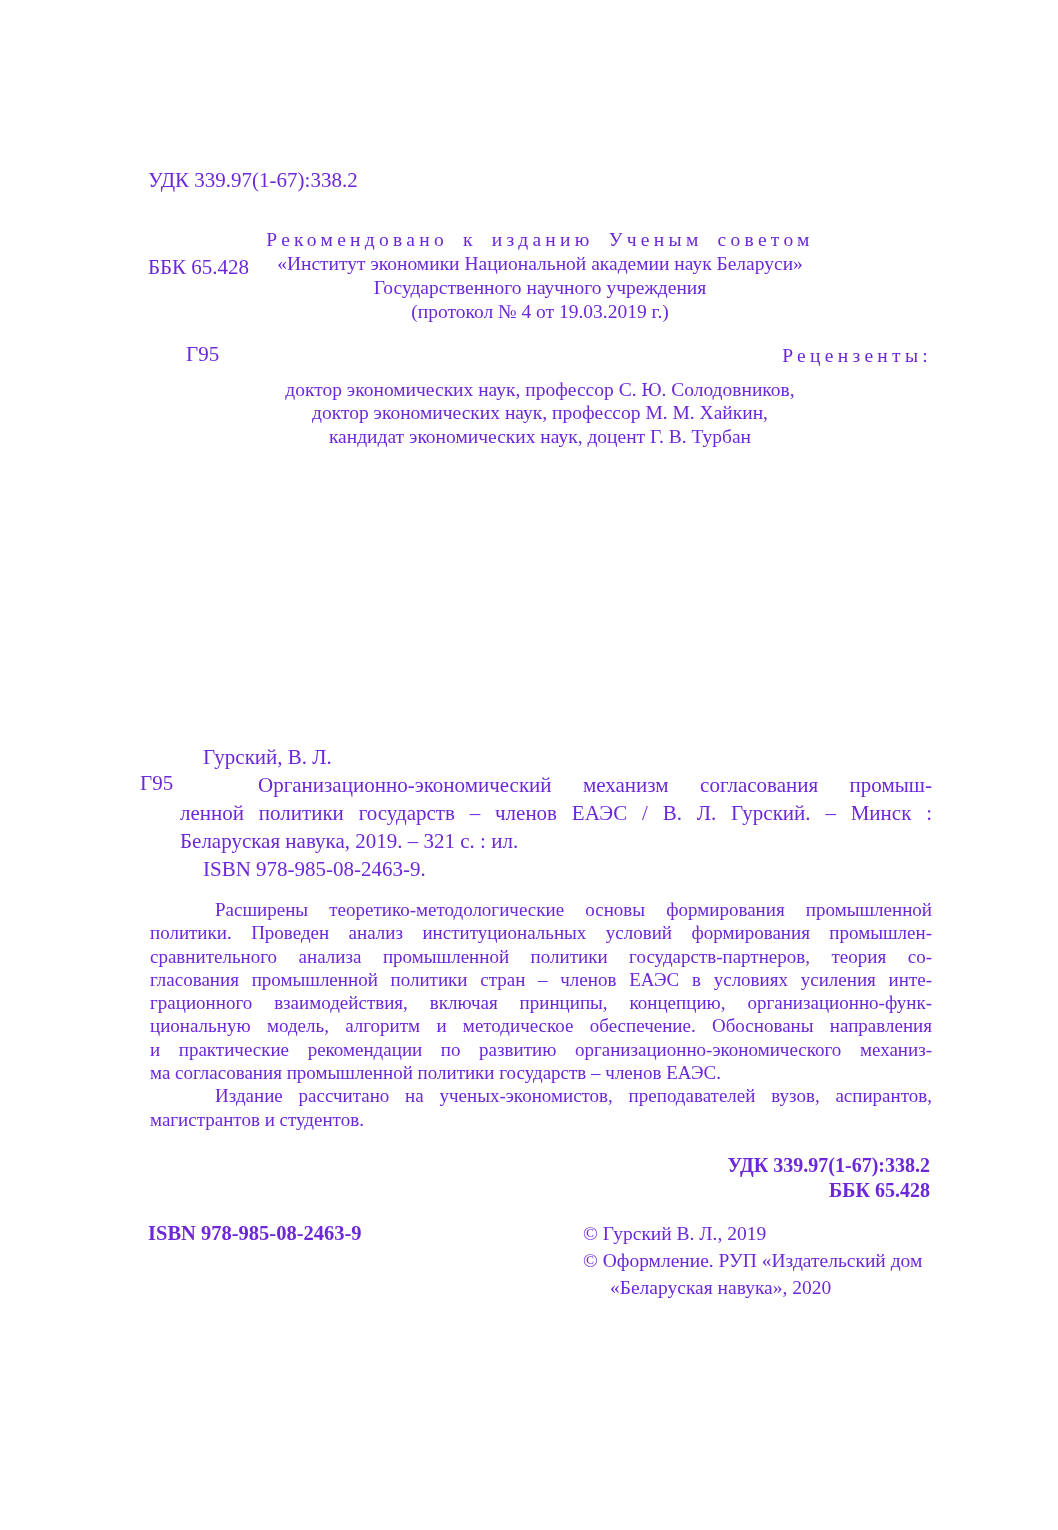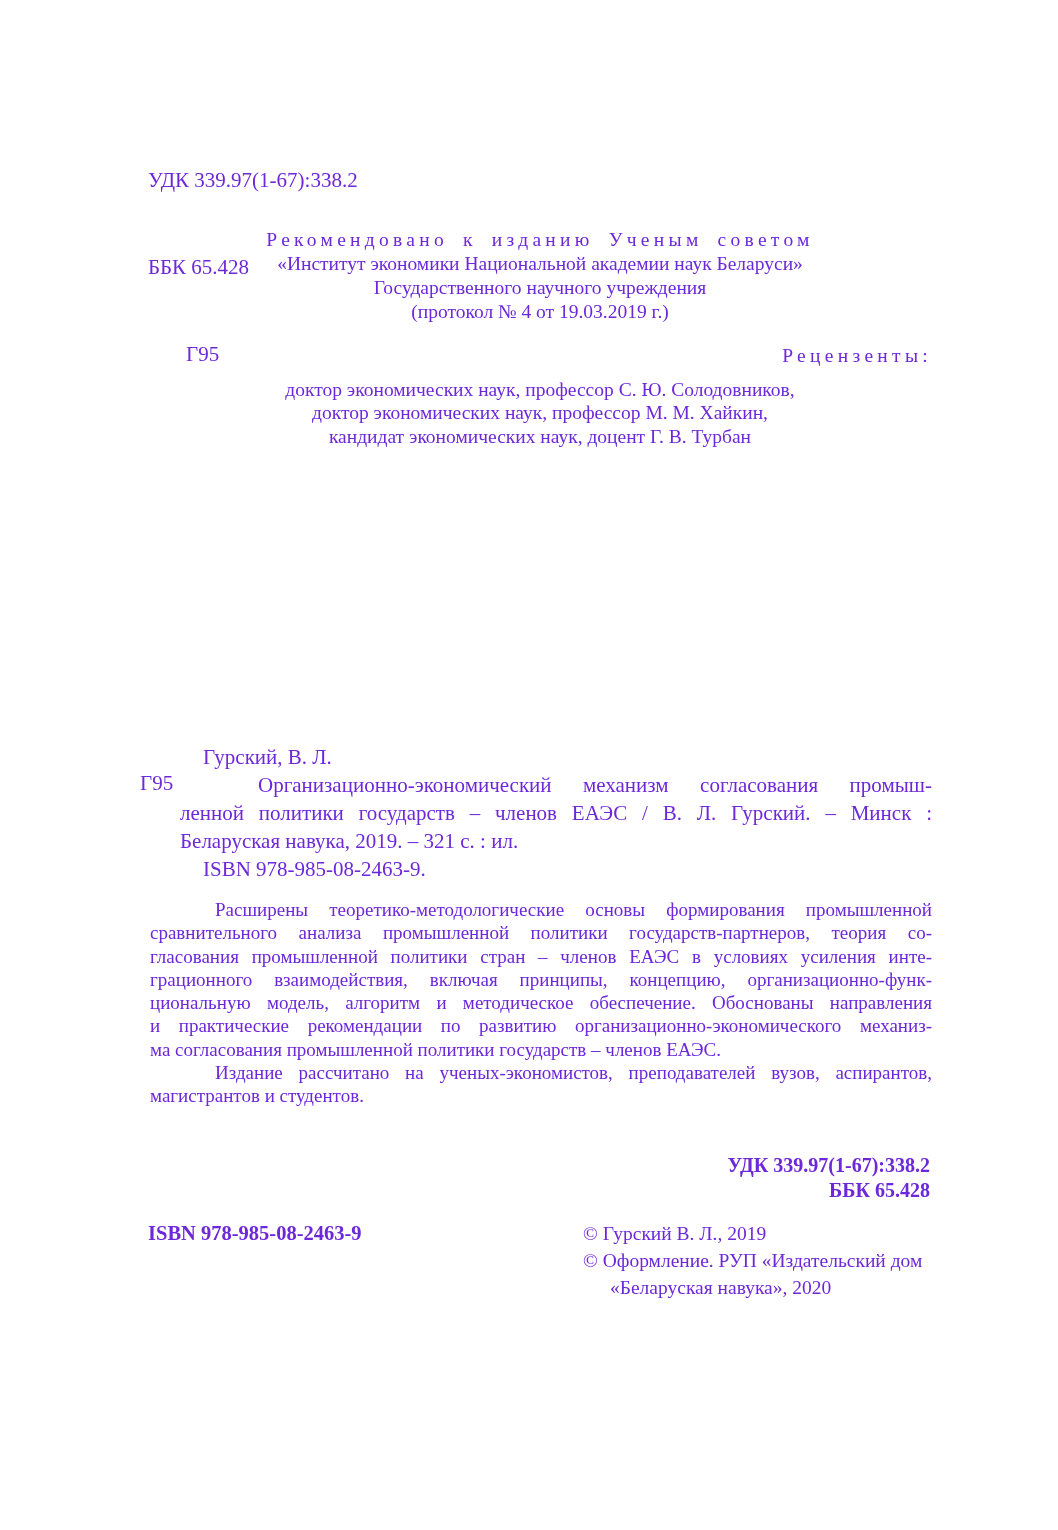--- a/index.html
+++ b/index.html
@@ -115,20 +115,21 @@
   <div class="biblio">
     <div class="author">Гурский, В. Л.</div>
     <div class="first just">Организационно-экономический механизм согласования промыш-</div>
     <div class="just">ленной политики государств – членов ЕАЭС / В. Л. Гурский. – Минск :</div>
     <div>Беларуская навука, 2019. – 321 с. : ил.</div>
     <div class="isbn">ISBN 978-985-08-2463-9.</div>
   </div>
 
   <div class="annotation">
     <div class="first just">Расширены теоретико-методологические основы формирования промышленной</div>
+    <div class="just">политики. Проведен анализ институциональных условий формирования промышлен-</div>
     <div class="just">сравнительного анализа промышленной политики государств-партнеров, теория со-</div>
     <div class="just">гласования промышленной политики стран – членов ЕАЭС в условиях усиления инте-</div>
     <div class="just">грационного взаимодействия, включая принципы, концепцию, организационно-функ-</div>
     <div class="just">циональную модель, алгоритм и методическое обеспечение. Обоснованы направления</div>
     <div class="just">и практические рекомендации по развитию организационно-экономического механиз-</div>
     <div>ма согласования промышленной политики государств – членов ЕАЭС.</div>
     <div class="first just">Издание рассчитано на ученых-экономистов, преподавателей вузов, аспирантов,</div>
     <div>магистрантов и студентов.</div>
   </div>
 

